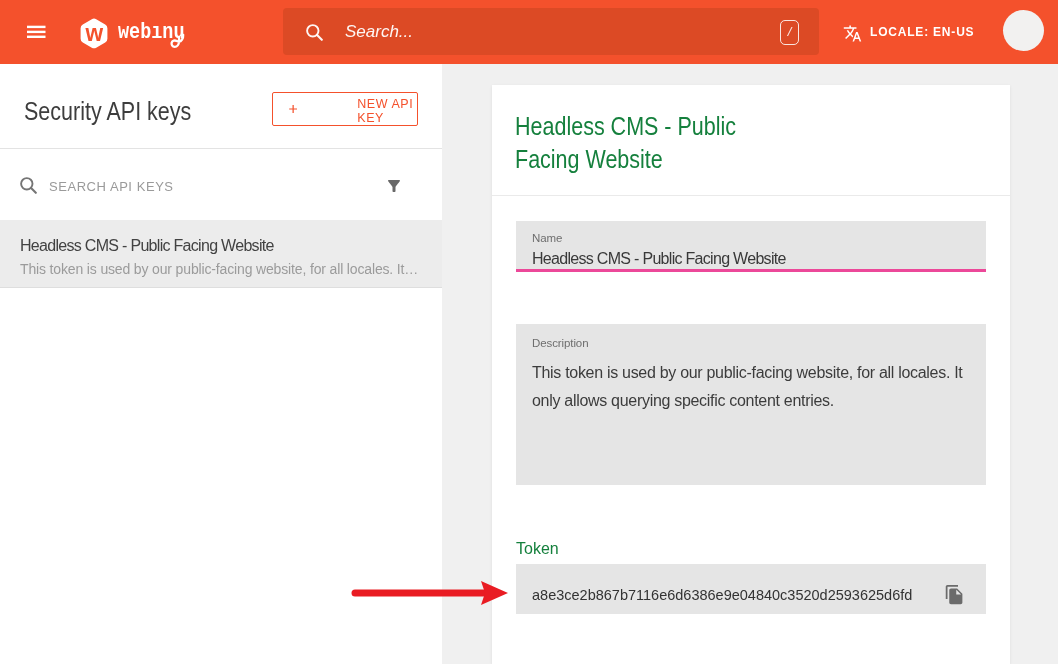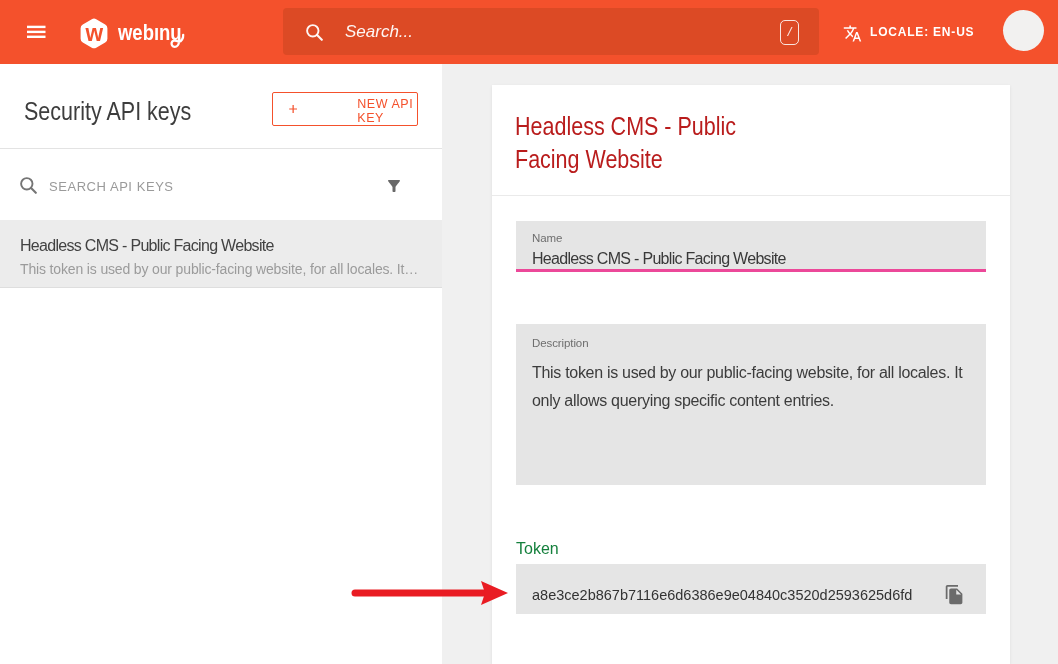--- a/index.html
+++ b/index.html
@@ -23,21 +23,21 @@
   #newkeybtn .btxt { font-size:12.5px; letter-spacing:0.55px; font-weight:normal; margin-left:12px; margin-top:3px; }
   #lp-div1 { position:absolute; left:0; top:148px; width:442px; height:1px; background:#e3e3e3; }
   #lp-search-text { position:absolute; left:49px; top:179px; font-size:13px; color:#9a9a9a; letter-spacing:0.55px; }
   #listitem { position:absolute; left:0; top:220px; width:442px; height:68px; background:#ececec; border-bottom:1px solid #dedede; }
   #li-title { position:absolute; left:20px; top:237px; font-size:16px; letter-spacing:-0.7px; color:#424242; }
   #li-desc { position:absolute; left:20px; top:261px; font-size:14px; letter-spacing:-0.15px; color:#9b9b9b; }
 
   
   #rightbg { position:absolute; left:442px; top:64px; width:616px; height:600px; background:#f0f0f0; }
   #card { position:absolute; left:492px; top:85px; width:518px; height:579px; background:#fff; box-shadow:0 1px 3px rgba(0,0,0,0.08); }
-  #card-title { position:absolute; left:23px; top:25px; font-size:25px; line-height:33px; color:#b91c1c; }
+  #card-title { position:absolute; left:23px; top:25px; font-size:25px; line-height:33px; color:#15803d; }
   #card-div { position:absolute; left:0px; top:110px; width:518px; height:1px; background:#eaeaea; }
 
   .fieldbox { position:absolute; left:24px; width:470px; background:#e5e5e5; }
   #namebox { top:136px; height:51px; border-bottom:3px solid #ec4899; }
   .flabel { position:absolute; left:16px; font-size:11.5px; letter-spacing:-0.1px; color:#6e6e6e; }
   .fvalue { position:absolute; left:16px; font-size:16px; letter-spacing:-0.7px; color:#393939; }
   #descbox { top:239px; height:161px; }
   #desc-text { position:absolute; left:16px; top:35px; font-size:16px; letter-spacing:-0.3px; line-height:28px; color:#3c3c3c; white-space:pre; }
   #token-label { position:absolute; left:24px; top:455px; font-size:16px; color:#15803d; }
   #tokenbox { top:479px; height:50px; }
@@ -54,21 +54,21 @@
   <svg class="abs" style="left:26.5px; top:25px;" width="19" height="14" viewBox="0 0 19 14">
     <rect x="0" y="0.7" width="18.5" height="2.4" fill="#fff"></rect>
     <rect x="0" y="5.7" width="18.5" height="2.4" fill="#fff"></rect>
     <rect x="0" y="10.6" width="18.5" height="2.4" fill="#fff"></rect>
   </svg>
 
   <svg class="abs" style="left:80px; top:18px;" width="28" height="31" viewBox="0 0 28 31">
     <path d="M11.8 1.2 a4.4 4.4 0 0 1 4.4 0 l9 5.2 a4.4 4.4 0 0 1 2.2 3.8 v10.5 a4.4 4.4 0 0 1 -2.2 3.8 l-9 5.2 a4.4 4.4 0 0 1 -4.4 0 l-9-5.2 a4.4 4.4 0 0 1 -2.2-3.8 v-10.5 a4.4 4.4 0 0 1 2.2-3.8 z" fill="#fff"></path>
     <text x="5.6" y="22.8" font-family="Liberation Sans" font-weight="bold" font-size="23" textLength="17.6" lengthAdjust="spacingAndGlyphs" fill="#f4512c">w</text>
   </svg>
-  <div class="abs" style="left:118px; top:20px; color:#fff; font-weight:bold; font-size:22px;"><span class="sx" style="transform:scaleX(0.84); display:inline-block;">webınu</span></div>
+  <div class="abs" style="left:118px; top:20px; color:#fff; font-weight:bold; font-size:22px;font-family:Liberation Mono, monospace;"><span class="sx" style="transform:scaleX(0.84); display:inline-block;">webınu</span></div>
   <svg class="abs" style="left:160px; top:30px;" width="30" height="22" viewBox="0 0 30 22">
     <path d="M19 7 L19 11.5 C19 14.5 17 16.8 14.7 16.8 C12.2 16.8 11.2 14.3 11.7 12.6 C12.3 10.6 14.7 10 16.7 11 C19.4 12.3 20.8 11.7 22 9.7 C22.9 8.2 23.3 6.3 23.2 4.8" stroke="#fff" stroke-width="2.3" fill="none" stroke-linecap="round"></path>
   </svg>
 
   <div id="searchbar">
     <svg class="abs" style="left:23px; top:16px;" width="17" height="17" viewBox="0 0 17 17">
       <circle cx="6.8" cy="6.8" r="5.7" stroke="rgba(255,255,255,0.95)" stroke-width="1.9" fill="none"></circle>
       <line x1="11.1" y1="11.1" x2="15.8" y2="15.8" stroke="rgba(255,255,255,0.95)" stroke-width="2.1" stroke-linecap="round"></line>
     </svg>
     <div id="searchtext">Search...</div>

